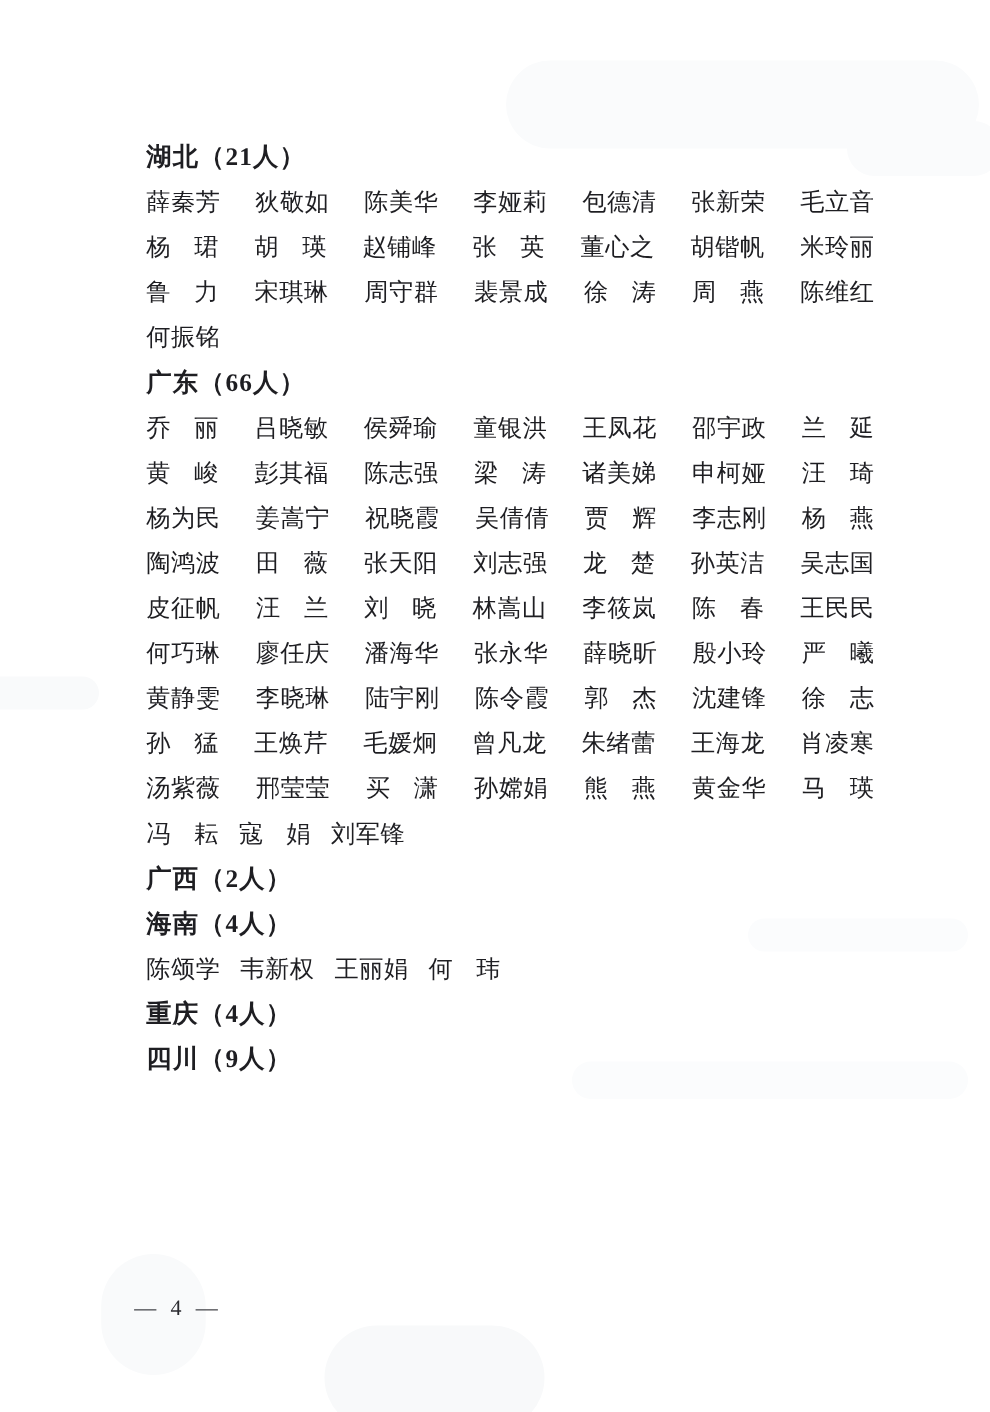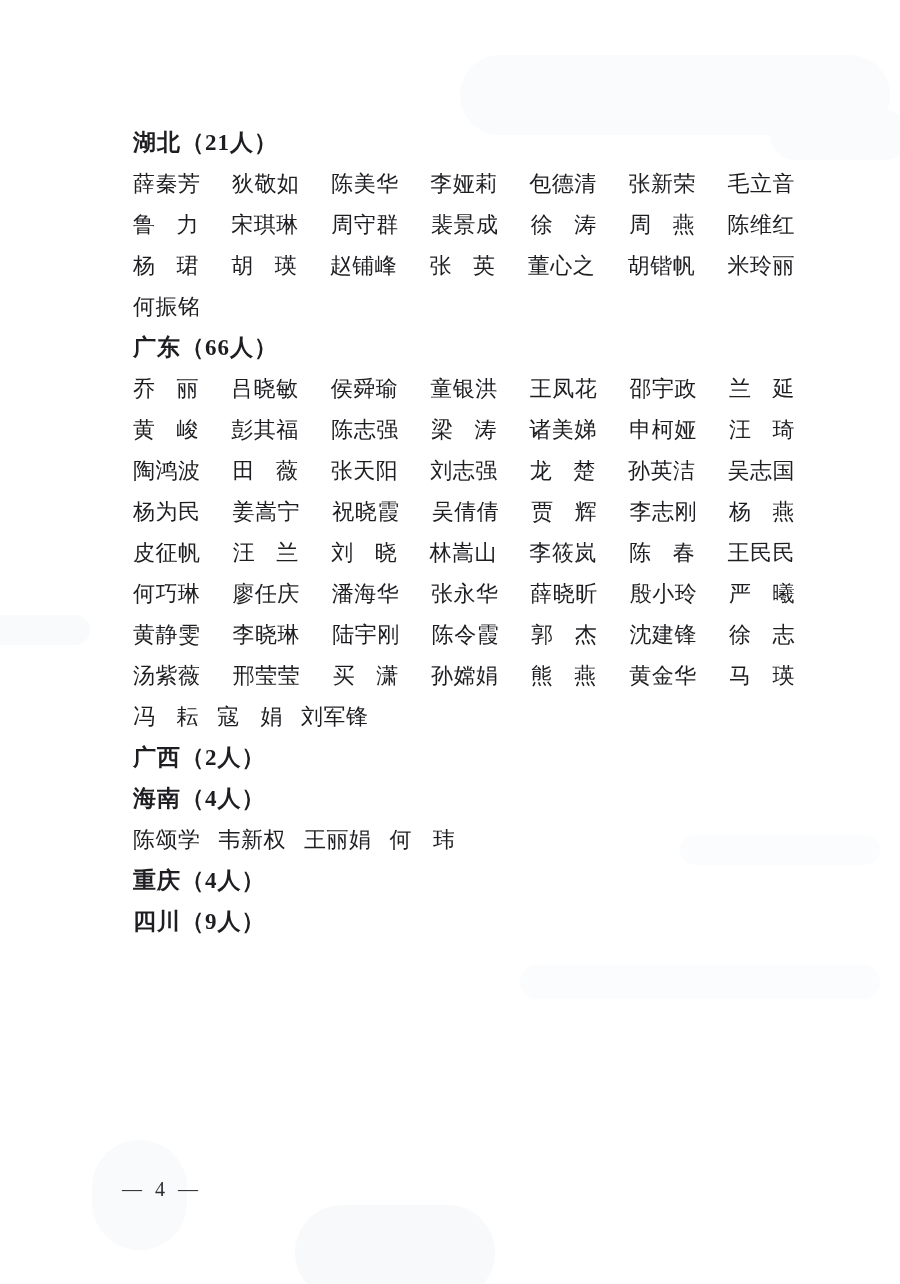--- a/index.html
+++ b/index.html
@@ -100,37 +100,37 @@
       <div class="name-row full">
         <span class="person-name">薛秦芳</span>
         <span class="person-name">狄敬如</span>
         <span class="person-name">陈美华</span>
         <span class="person-name">李娅莉</span>
         <span class="person-name">包德清</span>
         <span class="person-name">张新荣</span>
         <span class="person-name">毛立音</span>
       </div>
       <div class="name-row full">
+        <span class="person-name n2">杨珺</span>
+        <span class="person-name n2">胡瑛</span>
+        <span class="person-name">赵铺峰</span>
+        <span class="person-name n2">张英</span>
+        <span class="person-name">董心之</span>
+        <span class="person-name">胡锴帆</span>
+        <span class="person-name">米玲丽</span>
+      </div>
+      <div class="name-row full">
         <span class="person-name n2">鲁力</span>
         <span class="person-name">宋琪琳</span>
         <span class="person-name">周守群</span>
         <span class="person-name">裴景成</span>
         <span class="person-name n2">徐涛</span>
         <span class="person-name n2">周燕</span>
         <span class="person-name">陈维红</span>
       </div>
-      <div class="name-row full">
-        <span class="person-name n2">杨珺</span>
-        <span class="person-name n2">胡瑛</span>
-        <span class="person-name">赵铺峰</span>
-        <span class="person-name n2">张英</span>
-        <span class="person-name">董心之</span>
-        <span class="person-name">胡锴帆</span>
-        <span class="person-name">米玲丽</span>
-      </div>
       <div class="name-row">
         <span class="person-name">何振铭</span>
       </div>
       <div class="section-title">广东（66人）</div>
       <div class="name-row full">
         <span class="person-name n2">乔丽</span>
         <span class="person-name">吕晓敏</span>
         <span class="person-name">侯舜瑜</span>
         <span class="person-name">童银洪</span>
         <span class="person-name">王凤花</span>
@@ -140,38 +140,38 @@
       <div class="name-row full">
         <span class="person-name n2">黄峻</span>
         <span class="person-name">彭其福</span>
         <span class="person-name">陈志强</span>
         <span class="person-name n2">梁涛</span>
         <span class="person-name">诸美娣</span>
         <span class="person-name">申柯娅</span>
         <span class="person-name n2">汪琦</span>
       </div>
       <div class="name-row full">
+        <span class="person-name">杨为民</span>
+        <span class="person-name">姜嵩宁</span>
+        <span class="person-name">祝晓霞</span>
+        <span class="person-name">吴倩倩</span>
+        <span class="person-name n2">贾辉</span>
+        <span class="person-name">李志刚</span>
+        <span class="person-name n2">杨燕</span>
+      </div>
+      <div class="name-row full">
         <span class="person-name">陶鸿波</span>
         <span class="person-name n2">田薇</span>
         <span class="person-name">张天阳</span>
         <span class="person-name">刘志强</span>
         <span class="person-name n2">龙楚</span>
         <span class="person-name">孙英洁</span>
         <span class="person-name">吴志国</span>
       </div>
       <div class="name-row full">
-        <span class="person-name">杨为民</span>
-        <span class="person-name">姜嵩宁</span>
-        <span class="person-name">祝晓霞</span>
-        <span class="person-name">吴倩倩</span>
-        <span class="person-name n2">贾辉</span>
-        <span class="person-name">李志刚</span>
-        <span class="person-name n2">杨燕</span>
-      </div>
-      <div class="name-row full">
         <span class="person-name">皮征帆</span>
         <span class="person-name n2">汪兰</span>
         <span class="person-name n2">刘晓</span>
         <span class="person-name">林嵩山</span>
         <span class="person-name">李筱岚</span>
         <span class="person-name n2">陈春</span>
         <span class="person-name">王民民</span>
       </div>
       <div class="name-row full">
         <span class="person-name">何巧琳</span>
@@ -185,20 +185,29 @@
       <div class="name-row full">
         <span class="person-name">黄静雯</span>
         <span class="person-name">李晓琳</span>
         <span class="person-name">陆宇刚</span>
         <span class="person-name">陈令霞</span>
         <span class="person-name n2">郭杰</span>
         <span class="person-name">沈建锋</span>
         <span class="person-name n2">徐志</span>
       </div>
       <div class="name-row full">
+        <span class="person-name n2">孙猛</span>
+        <span class="person-name">王焕芹</span>
+        <span class="person-name">毛媛炯</span>
+        <span class="person-name">曾凡龙</span>
+        <span class="person-name">朱绪蕾</span>
+        <span class="person-name">王海龙</span>
+        <span class="person-name">肖凌寒</span>
+      </div>
+      <div class="name-row full">
         <span class="person-name">汤紫薇</span>
         <span class="person-name">邢莹莹</span>
         <span class="person-name n2">买潇</span>
         <span class="person-name">孙嫦娟</span>
         <span class="person-name n2">熊燕</span>
         <span class="person-name">黄金华</span>
         <span class="person-name n2">马瑛</span>
       </div>
       <div class="name-row">
         <span class="person-name n2">冯耘</span>

